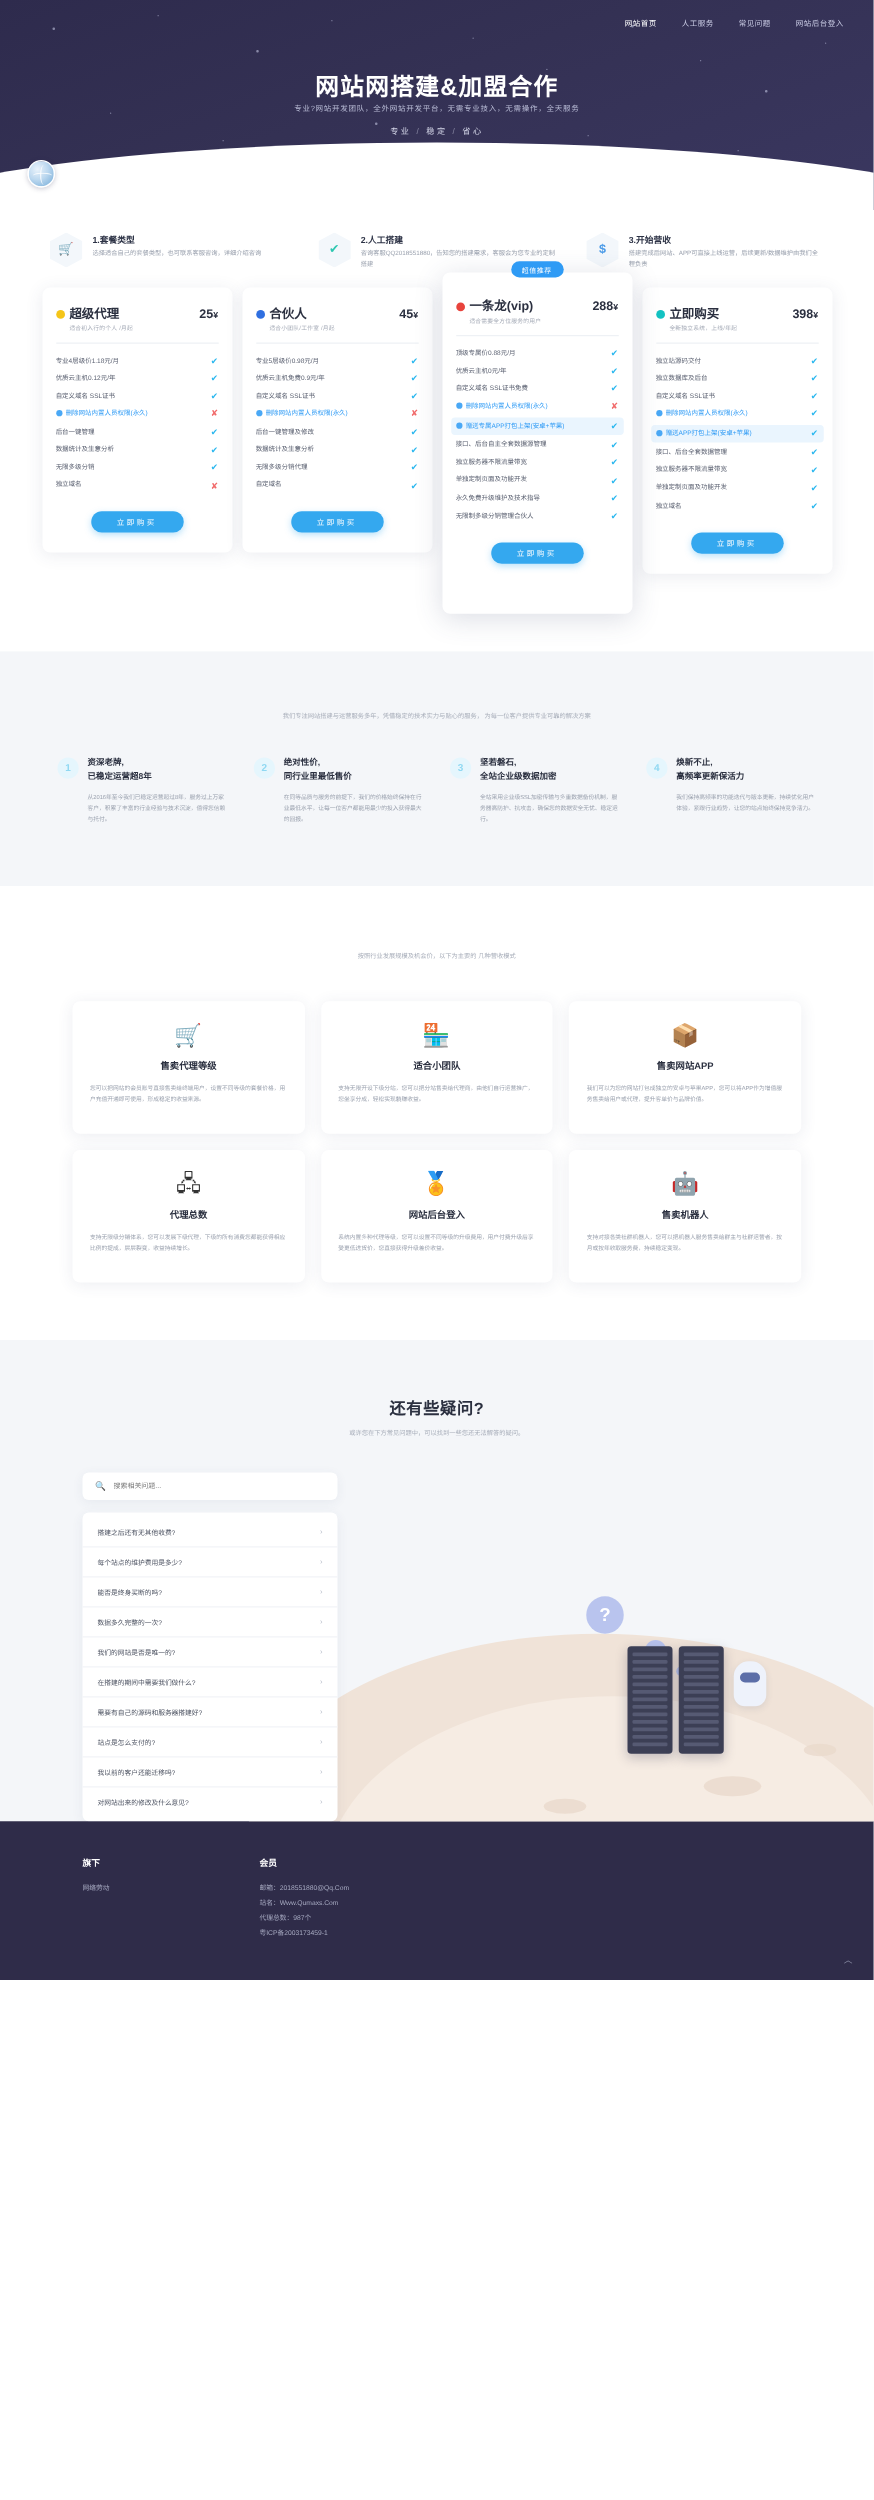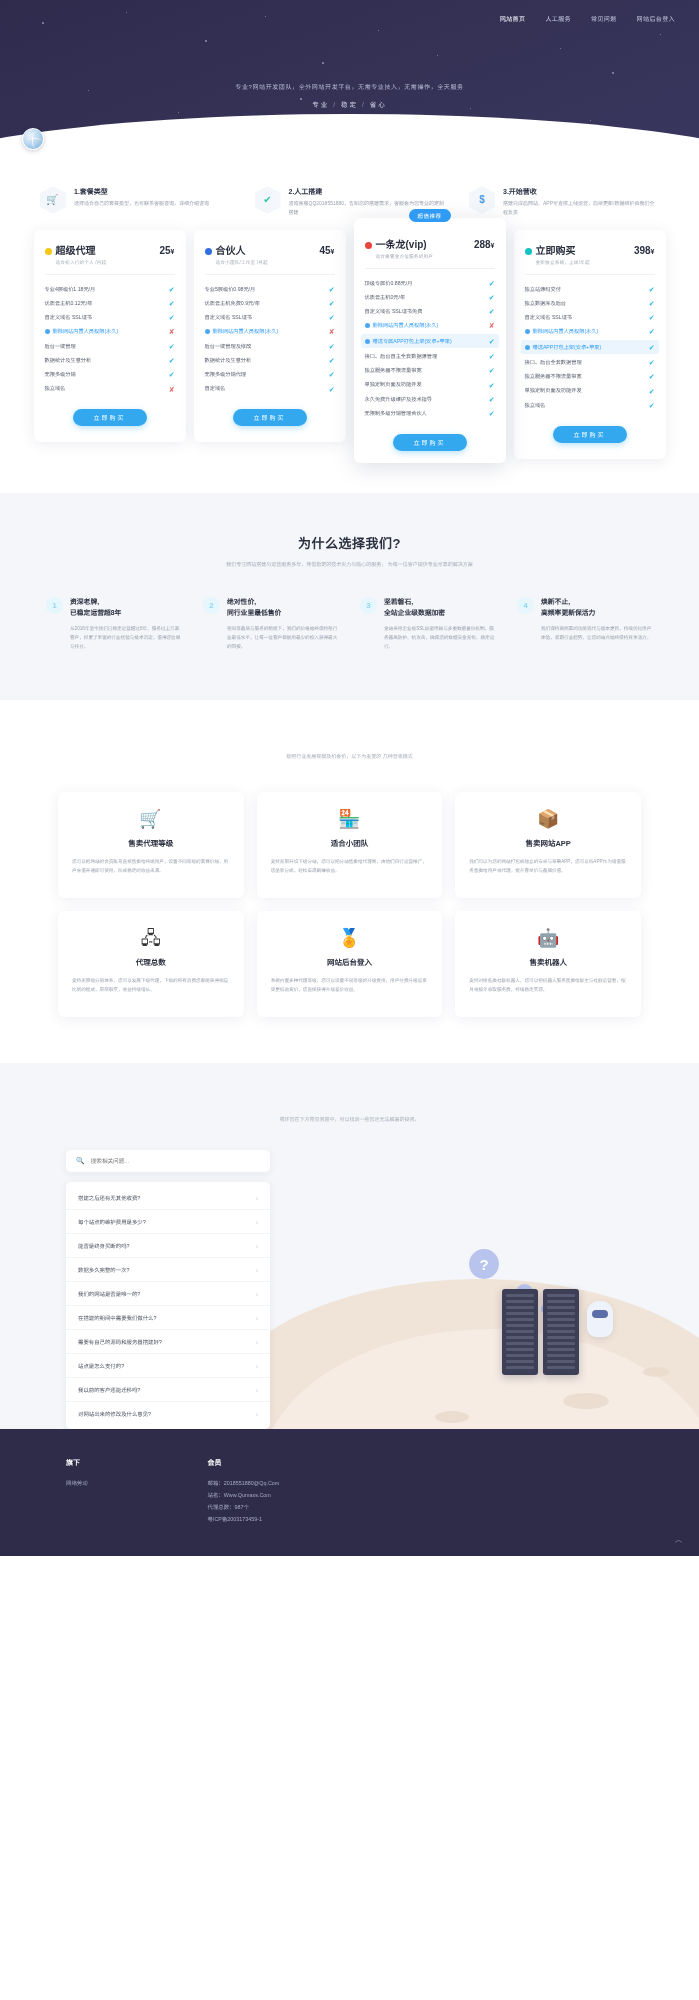--- a/index.html
+++ b/index.html
@@ -79,21 +79,21 @@
   .pricing{
     position:relative;display:flex;justify-content:center;gap:8px;
     padding:14px 26px 30px 26px;background:#fff;align-items:flex-start;
   }
   .pcard{
     width:152px;background:#fff;border-radius:6px;
     box-shadow:0 2px 14px rgba(60,72,110,.10);
     padding:12px 11px 16px 11px;position:relative;
   }
   .pcard.vip{
-    margin-top:-12px;padding-top:18px;padding-bottom:12px;
+    margin-top:-12px;padding-top:18px;padding-bottom:40px;
     box-shadow:0 4px 22px rgba(60,72,110,.18);z-index:3;
   }
   .ribbon{
     position:absolute;top:-9px;left:50%;transform:translateX(-50%);
     background:#2f9bf5;color:#fff;font-size:5.5px;padding:2.5px 9px;
     border-radius:7px;white-space:nowrap;letter-spacing:.5px;
   }
   .phead{display:flex;align-items:baseline;gap:4px;}
   .pdot{width:7px;height:7px;border-radius:50%;flex:0 0 auto;position:relative;top:1px;}
   .pname{font-size:10px;font-weight:bold;color:#2b3040;}
@@ -249,20 +249,21 @@
       <i style="left:400px;top:140px;width:1px;height:1px"></i>
     </div>
 
     <nav class="nav">
       <a href="#" class="active">网站首页</a>
       <a href="#">人工服务</a>
       <a href="#">常见问题</a>
       <a href="#">网站后台登入</a>
     </nav>
 
+    <h1 class="hero-title">网站网搭建&amp;加盟合作</h1>
     <p class="hero-sub">专业?网站开发团队，全外网站开发平台，无需专业技入，无需操作，全天服务</p>
     <div class="hero-tags">
       <span>专业</span><b>/</b><span>稳定</span><b>/</b><span>省心</span>
     </div>
 
     <div class="hero-curve2"></div>
   </section>
   <div class="globe"></div>
 
   <section class="steps">
@@ -479,21 +480,20 @@
     </div>
         <div class="feat">
       <span class="ftxt">独立域名</span>
       <span class="mk yes">✔</span>
     </div>
         <button class="buy">立即购买</button>
       </div>
     </section>
 
   <section class="why">
-    <h2 class="sec-title">为什么选择我们?</h2>
     <p class="sec-sub">我们专注网站搭建与运营服务多年，凭借稳定的技术实力与贴心的服务，
 为每一位客户提供专业可靠的解决方案</p>
     <div class="why-grid" id="why-host">
         <div class="why-item">
           <div class="why-num">1</div>
     <div>
             <h4>资深老牌,<br>已稳定运营超8年</h4>
     <p>从2016年至今我们已稳定运营超过8年，服务过上万家客户，积累了丰富的行业经验与技术沉淀，值得您信赖与托付。</p>
           </div>
         </div>
@@ -552,20 +552,21 @@
         </div>
         <div class="mcard">
           <span class="micon">🤖</span>
     <h4>售卖机器人</h4>
     <p>支持对接各类社群机器人，您可以把机器人服务售卖给群主与社群运营者，按月或按年收取服务费，持续稳定变现。</p>
         </div>
       </div>
   </section>
 
   <section class="faq">
+    <h2 class="sec-title">还有些疑问?</h2>
     <p class="sec-sub">或许您在下方常见问题中，可以找到一些您还无法解答的疑问。</p>
 
     <div class="moon"></div>
     <div class="moon2"></div>
     <div class="crater" style="right:90px;bottom:20px;width:46px;height:16px"></div>
     <div class="crater" style="right:230px;bottom:6px;width:34px;height:12px"></div>
     <div class="crater" style="right:30px;bottom:52px;width:26px;height:10px"></div>
 
     <div class="bubble b1">?</div>
     <div class="bubble b2">?</div>

